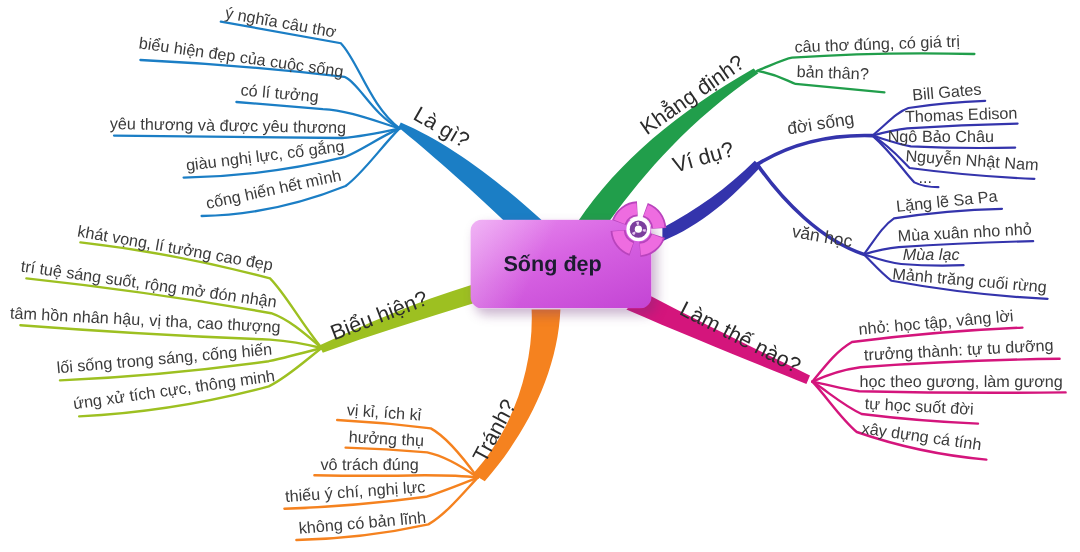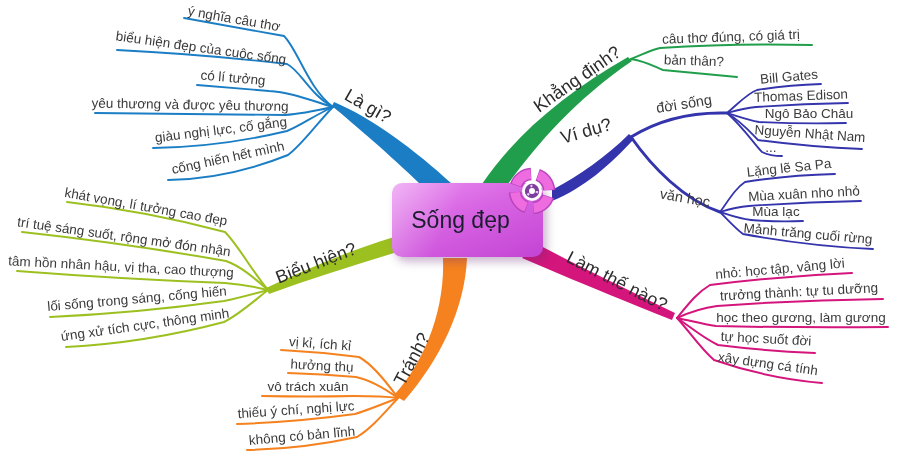--- a/index.html
+++ b/index.html
@@ -10,21 +10,21 @@
        transform-origin:center center;line-height:1;}
   .main-lbl{font-size:18px;color:#2c2c2c;}
   .sub-lbl{font-size:14.5px;}
   .center-node{position:absolute;left:392px;top:183px;width:151px;height:74px;
        border-radius:10px;
        background:
          linear-gradient(115deg, rgba(255,255,255,.35) 0%, rgba(255,255,255,0) 40%),
          linear-gradient(160deg,#e98df0 0%,#d763e2 45%,#c344d4 100%);
        box-shadow:4px 5px 9px rgba(110,50,120,.35);
        display:flex;align-items:center;justify-content:center;}
-  .center-node span{font-size:23px;font-weight:normal;color:#1c1c30;margin-right:14px;}
+  .center-node span{font-size:18px;font-weight:bold;color:#1c1c30;margin-right:14px;}
   .flower{position:absolute;left:505px;top:164px;width:54px;height:54px;}
 </style>
 </head>
 <body>
 
 <div id="stage">
 
   <svg id="curves" viewBox="0 0 900 460">
 
     <path fill="#1b7ec5" d="M420,184 C390,155 355,125 332,106 L334,102 C372,118 415,150 452,184 Z"></path>
@@ -123,38 +123,38 @@
   <div class="lbl" style="left:233px;top:78px;transform:translate(-50%,-50%) rotate(5deg);">có lí tưởng</div>
   <div class="lbl" style="left:190px;top:105px;transform:translate(-50%,-50%) rotate(1deg);">yêu thương và được yêu thương</div>
   <div class="lbl" style="left:221px;top:130px;transform:translate(-50%,-50%) rotate(-7deg);">giàu nghị lực, cố gắng</div>
   <div class="lbl" style="left:228px;top:158px;transform:translate(-50%,-50%) rotate(-12deg);">cống hiến hết mình</div>
 
   <div class="lbl" style="left:731px;top:37px;transform:translate(-50%,-50%) rotate(-2deg);">câu thơ đúng, có giá trị</div>
   <div class="lbl" style="left:694px;top:61px;transform:translate(-50%,-50%) rotate(2deg);">bản thân?</div>
 
   <div class="lbl" style="left:789px;top:77px;transform:translate(-50%,-50%) rotate(-5deg);">Bill Gates</div>
   <div class="lbl" style="left:801px;top:96px;transform:translate(-50%,-50%) rotate(-2deg);">Thomas Edison</div>
-  <div class="lbl" style="left:809px;top:114px;transform:translate(-50%,-50%) rotate(0deg);">Ngô Bảo Châu</div>
+  <div class="lbl" style="left:784px;top:114px;transform:translate(-50%,-50%) rotate(0deg);">Ngô Bảo Châu</div>
   <div class="lbl" style="left:810px;top:134px;transform:translate(-50%,-50%) rotate(4deg);">Nguyễn Nhật Nam</div>
   <div class="lbl" style="left:771px;top:148px;transform:translate(-50%,-50%) rotate(0deg);">...</div>
 
   <div class="lbl" style="left:789px;top:168px;transform:translate(-50%,-50%) rotate(-6deg);">Lặng lẽ Sa Pa</div>
   <div class="lbl" style="left:804px;top:194px;transform:translate(-50%,-50%) rotate(-3deg);">Mùa xuân nho nhỏ</div>
-  <div class="lbl" style="left:776px;top:212px;transform:translate(-50%,-50%) rotate(0deg);">Mùa lạc</div>
+  <div class="lbl" style="left:776px;top:212px;transform:translate(-50%,-50%) rotate(0deg);font-style:italic;">Mùa lạc</div>
   <div class="lbl" style="left:808px;top:234px;transform:translate(-50%,-50%) rotate(5deg);">Mảnh trăng cuối rừng</div>
 
   <div class="lbl" style="left:780px;top:269px;transform:translate(-50%,-50%) rotate(-5deg);">nhỏ: học tập, vâng lời</div>
   <div class="lbl" style="left:799px;top:292px;transform:translate(-50%,-50%) rotate(-3deg);">trưởng thành: tự tu dưỡng</div>
   <div class="lbl" style="left:801px;top:318px;transform:translate(-50%,-50%) rotate(0deg);">học theo gương, làm gương</div>
   <div class="lbl" style="left:766px;top:339px;transform:translate(-50%,-50%) rotate(3deg);">tự học suốt đời</div>
   <div class="lbl" style="left:768px;top:364px;transform:translate(-50%,-50%) rotate(8deg);">xây dựng cá tính</div>
 
   <div class="lbl" style="left:320px;top:344px;transform:translate(-50%,-50%) rotate(4deg);">vị kỉ, ích kỉ</div>
   <div class="lbl" style="left:322px;top:366px;transform:translate(-50%,-50%) rotate(3deg);">hưởng thụ</div>
-  <div class="lbl" style="left:308px;top:387px;transform:translate(-50%,-50%) rotate(0deg);">vô trách xuân</div>
+  <div class="lbl" style="left:308px;top:387px;transform:translate(-50%,-50%) rotate(0deg);">vô trách đúng</div>
   <div class="lbl" style="left:296px;top:410px;transform:translate(-50%,-50%) rotate(-4deg);">thiếu ý chí, nghị lực</div>
   <div class="lbl" style="left:302px;top:436px;transform:translate(-50%,-50%) rotate(-5deg);">không có bản lĩnh</div>
 
   <div class="lbl" style="left:146px;top:207px;transform:translate(-50%,-50%) rotate(10deg);">khát vọng, lí tưởng cao đẹp</div>
   <div class="lbl" style="left:124px;top:237px;transform:translate(-50%,-50%) rotate(8deg);">trí tuệ sáng suốt, rộng mở đón nhận</div>
   <div class="lbl" style="left:121px;top:267px;transform:translate(-50%,-50%) rotate(3deg);">tâm hồn nhân hậu, vị tha, cao thượng</div>
   <div class="lbl" style="left:137px;top:299px;transform:translate(-50%,-50%) rotate(-5deg);">lối sống trong sáng, cống hiến</div>
   <div class="lbl" style="left:145px;top:325px;transform:translate(-50%,-50%) rotate(-8deg);">ứng xử tích cực, thông minh</div>
 
 </div>

